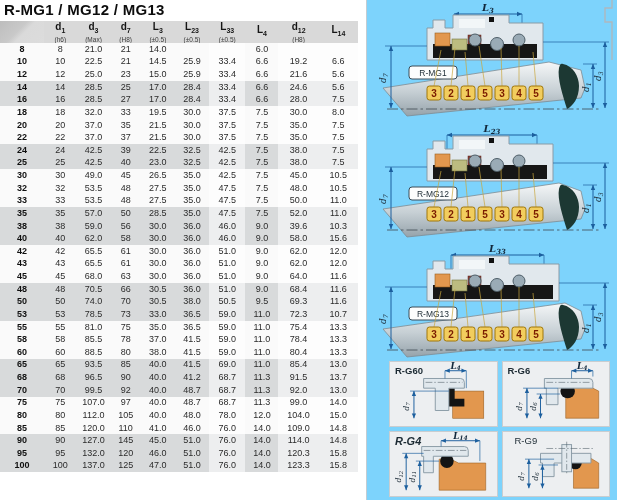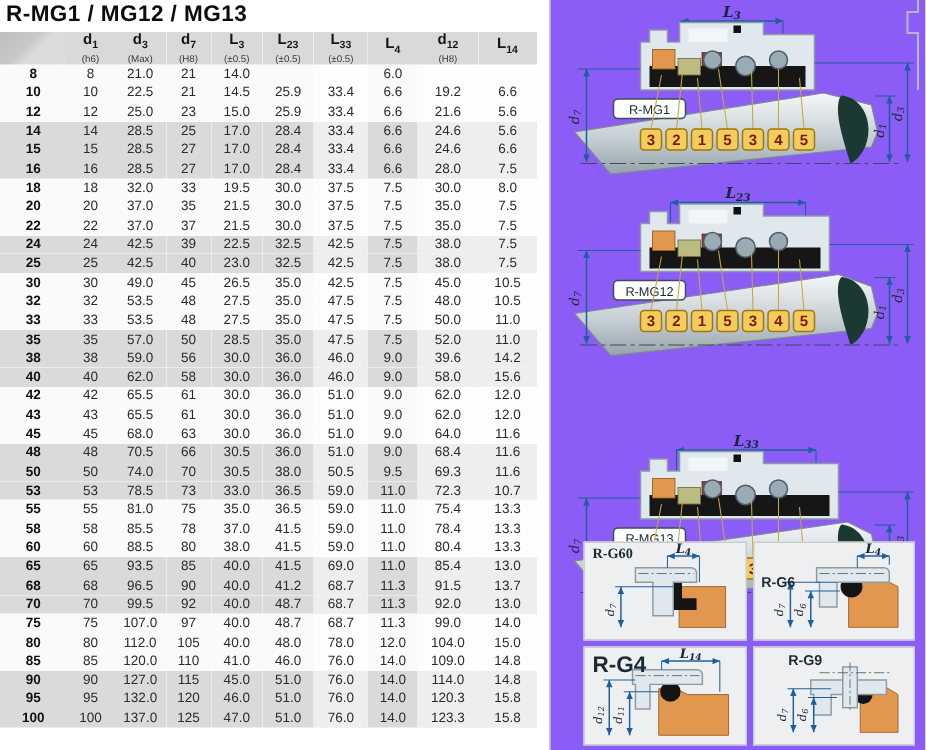--- a/index.html
+++ b/index.html
@@ -26,23 +26,23 @@
   th .main{font-size:10px;font-weight:bold;color:#151515;line-height:10px;}
   th .main sub{font-size:7px;}
   th .note{font-size:6.5px;font-weight:normal;color:#3c3c3c;line-height:7px;}
   tbody tr{height:12.64px;}
   tbody td{font-size:9px;color:#2b2b2b;line-height:1;}
   tbody td:first-child{font-weight:bold;color:#101010;}
   tr.band0{background:#fafafa;}
   tr.band1{background:#d8dadb;}
   td.hl{background:rgba(255,255,255,0.55);}
   
-  .right-panel{position:absolute;left:367px;top:0;width:250px;height:500px;background:#8b5cf6;}
+  .right-panel{position:absolute;left:367px;top:0;width:250px;height:500px;background:#7dd3fc;}
   .mg{position:absolute;left:0;width:249px;height:120px;}
-  #mg0{top:2px;}  #mg1{top:123px;}  #mg2{top:243px;margin-top:45px;}
+  #mg0{top:2px;}  #mg1{top:123px;}  #mg2{top:243px;}
   .seat-grid{
     position:absolute;left:22px;top:361px;width:221px;height:136px;
     display:grid;grid-template-columns:1fr 1fr;grid-template-rows:1fr 1fr;gap:4px;
   }
   .seat-panel{background:#edeff1;border:1px solid #c9cdd0;position:relative;}
   .seat-panel svg{position:absolute;left:0;top:0;}
   .corner-dec{position:absolute;right:0;top:0;}
 </style>
 </head>
 <body>
@@ -134,32 +134,20 @@
           <td>28.5</td>
           <td>25</td>
           <td>17.0</td>
           <td>28.4</td>
           <td class="hl">33.4</td>
           <td>6.6</td>
           <td class="hl">24.6</td>
           <td class="hl">5.6</td>
         </tr>
         <tr class="band1">
-          <td>15</td>
-          <td>15</td>
-          <td>28.5</td>
-          <td>27</td>
-          <td>17.0</td>
-          <td>28.4</td>
-          <td class="hl">33.4</td>
-          <td>6.6</td>
-          <td class="hl">24.6</td>
-          <td class="hl">6.6</td>
-        </tr>
-        <tr class="band1">
           <td>16</td>
           <td>16</td>
           <td>28.5</td>
           <td>27</td>
           <td>17.0</td>
           <td>28.4</td>
           <td class="hl">33.4</td>
           <td>6.6</td>
           <td class="hl">28.0</td>
           <td class="hl">7.5</td>
@@ -275,21 +263,21 @@
         <tr class="band1">
           <td>38</td>
           <td>38</td>
           <td>59.0</td>
           <td>56</td>
           <td>30.0</td>
           <td>36.0</td>
           <td class="hl">46.0</td>
           <td>9.0</td>
           <td class="hl">39.6</td>
-          <td class="hl">14.2</td>
+          <td class="hl">10.3</td>
         </tr>
         <tr class="band1">
           <td>40</td>
           <td>40</td>
           <td>62.0</td>
           <td>58</td>
           <td>30.0</td>
           <td>36.0</td>
           <td class="hl">46.0</td>
           <td>9.0</td>
@@ -473,21 +461,21 @@
           <td>46.0</td>
           <td class="hl">76.0</td>
           <td>14.0</td>
           <td class="hl">109.0</td>
           <td class="hl">14.8</td>
         </tr>
         <tr class="band1">
           <td>90</td>
           <td>90</td>
           <td>127.0</td>
-          <td>115</td>
+          <td>145</td>
           <td>45.0</td>
           <td>51.0</td>
           <td class="hl">76.0</td>
           <td>14.0</td>
           <td class="hl">114.0</td>
           <td class="hl">14.8</td>
         </tr>
         <tr class="band1">
           <td>95</td>
           <td>95</td>
@@ -728,21 +716,21 @@
           <line x1="56" y1="9" x2="78" y2="9" stroke="#1c5f9e" stroke-width="1"></line>
           <polygon points="56,9 61,6.8 61,11.2" fill="#1c5f9e"></polygon>
           <polygon points="78,9 73,6.8 73,11.2" fill="#1c5f9e"></polygon>
           <line x1="20" y1="30" x2="60" y2="30" stroke="#1c5f9e" stroke-width="0.7"></line>
           <line x1="24" y1="30" x2="24" y2="58" stroke="#1c5f9e" stroke-width="1"></line>
           <polygon points="24,30 21.8,35 26.2,35" fill="#1c5f9e"></polygon>
           <polygon points="24,58 21.8,53 26.2,53" fill="#1c5f9e"></polygon>
           <text x="67" y="7" font-family="DejaVu Serif, serif" font-style="italic" font-weight="bold" font-size="9" fill="#12283c" text-anchor="middle">L<tspan font-size="6.3" dy="1.6">4</tspan></text>
           <text x="19" y="46" transform="rotate(-90 19 46)" font-family="DejaVu Serif, serif" font-style="italic" font-size="8" fill="#1a2a36" text-anchor="middle">d<tspan font-size="5.6" dy="1.4">7</tspan></text>
         </svg>
-        <div style="position: absolute; left: 5px; top: 3px; font-size: 9.5px; font-weight: bold; color: rgb(28, 42, 51); font-family: Liberation Serif, serif;">R-G60</div>
+        <div style="position: absolute; left: 5px; top: 3px; font-size: 9.5px; font-weight: bold; color: rgb(28, 42, 51);">R-G60</div>
       </div>
       <div class="seat-panel">
         <svg width="108" height="64" viewBox="0 0 110 66">
           <polygon points="64,24 86,24 98,30 98,58 64,58" fill="#e2974e" stroke="#9a5f1f" stroke-width="0.6"></polygon>
           <circle cx="66" cy="30" r="7.5" fill="#141414"></circle>
           <path d="M42,17 L88,17 Q92,17 92,21 L92,27 L56,27 L56,44 L44,44 L44,27 L42,27 Z" fill="#e1e8ed" stroke="#8a9ba6"></path>
           <line x1="44" y1="21" x2="90" y2="21" stroke="#55636b" stroke-width="0.6" stroke-dasharray="7 2 1.5 2"></line>
           <line x1="70" y1="9" x2="70" y2="17" stroke="#1c5f9e" stroke-width="0.7"></line>
           <line x1="92" y1="9" x2="92" y2="15" stroke="#1c5f9e" stroke-width="0.7"></line>
           <line x1="70" y1="9" x2="92" y2="9" stroke="#1c5f9e" stroke-width="1"></line>
@@ -753,21 +741,21 @@
           <polygon points="24,27 21.8,32 26.2,32" fill="#1c5f9e"></polygon>
           <polygon points="24,58 21.8,53 26.2,53" fill="#1c5f9e"></polygon>
           <line x1="34" y1="33" x2="58" y2="33" stroke="#1c5f9e" stroke-width="0.7"></line>
           <line x1="38" y1="33" x2="38" y2="58" stroke="#1c5f9e" stroke-width="1"></line>
           <polygon points="38,33 35.8,38 40.2,38" fill="#1c5f9e"></polygon>
           <polygon points="38,58 35.8,53 40.2,53" fill="#1c5f9e"></polygon>
           <text x="81" y="7" font-family="DejaVu Serif, serif" font-style="italic" font-weight="bold" font-size="9" fill="#12283c" text-anchor="middle">L<tspan font-size="6.3" dy="1.6">4</tspan></text>
           <text x="19" y="46" transform="rotate(-90 19 46)" font-family="DejaVu Serif, serif" font-style="italic" font-size="8" fill="#1a2a36" text-anchor="middle">d<tspan font-size="5.6" dy="1.4">7</tspan></text>
           <text x="33" y="46" transform="rotate(-90 33 46)" font-family="DejaVu Serif, serif" font-style="italic" font-size="8" fill="#1a2a36" text-anchor="middle">d<tspan font-size="5.6" dy="1.4">6</tspan></text>
         </svg>
-        <div style="position: absolute; left: 5px; top: 21px; font-size: 9.5px; font-weight: bold; color: rgb(28, 42, 51); text-align: center;">R-G6</div>
+        <div style="position: absolute; left: 5px; top: 3px; font-size: 9.5px; font-weight: bold; color: rgb(28, 42, 51); text-align: center;">R-G6</div>
       </div>
       <div class="seat-panel">
         <svg width="108" height="64" viewBox="0 0 110 66">
           <polygon points="50,28 62,28 70,32 98,32 98,60 50,60" fill="#e2974e" stroke="#9a5f1f" stroke-width="0.6"></polygon>
           <circle cx="58" cy="30" r="7" fill="#141414"></circle>
           <path d="M32,15 L76,15 Q80,15 80,19 L80,25 L44,25 L44,42 L34,42 L34,25 L32,25 Z" fill="#e1e8ed" stroke="#8a9ba6"></path>
           <line x1="34" y1="19" x2="78" y2="19" stroke="#55636b" stroke-width="0.6" stroke-dasharray="7 2 1.5 2"></line>
           <line x1="52" y1="9" x2="52" y2="15" stroke="#1c5f9e" stroke-width="0.7"></line>
           <line x1="92" y1="9" x2="92" y2="30" stroke="#1c5f9e" stroke-width="0.7"></line>
           <line x1="52" y1="9" x2="92" y2="9" stroke="#1c5f9e" stroke-width="1"></line>
@@ -778,40 +766,40 @@
           <polygon points="16,22 13.8,27 18.2,27" fill="#1c5f9e"></polygon>
           <polygon points="16,60 13.8,55 18.2,55" fill="#1c5f9e"></polygon>
           <line x1="26" y1="30" x2="50" y2="30" stroke="#1c5f9e" stroke-width="0.7"></line>
           <line x1="30" y1="30" x2="30" y2="60" stroke="#1c5f9e" stroke-width="1"></line>
           <polygon points="30,30 27.8,35 32.2,35" fill="#1c5f9e"></polygon>
           <polygon points="30,60 27.8,55 32.2,55" fill="#1c5f9e"></polygon>
           <text x="72" y="7" font-family="DejaVu Serif, serif" font-style="italic" font-weight="bold" font-size="9" fill="#12283c" text-anchor="middle">L<tspan font-size="6.3" dy="1.6">14</tspan></text>
           <text x="11" y="46" transform="rotate(-90 11 46)" font-family="DejaVu Serif, serif" font-style="italic" font-size="8" fill="#1a2a36" text-anchor="middle">d<tspan font-size="5.6" dy="1.4">12</tspan></text>
           <text x="25" y="46" transform="rotate(-90 25 46)" font-family="DejaVu Serif, serif" font-style="italic" font-size="8" fill="#1a2a36" text-anchor="middle">d<tspan font-size="5.6" dy="1.4">11</tspan></text>
         </svg>
-        <div style="position: absolute; left: 5px; top: 3px; font-size: 15px; font-weight: bold; color: rgb(28, 42, 51);">R-G4</div>
+        <div style="position: absolute; left: 5px; top: 3px; font-size: 11px; font-weight: bold; color: rgb(28, 42, 51); font-style: italic;">R-G4</div>
       </div>
       <div class="seat-panel">
         <svg width="108" height="64" viewBox="0 0 110 66">
           <polygon points="72,26 88,26 98,32 98,58 72,58" fill="#e2974e" stroke="#9a5f1f" stroke-width="0.6"></polygon>
           <circle cx="74" cy="32" r="6.5" fill="#141414"></circle>
           <path d="M38,22 L90,22 L90,32 L52,32 L52,46 L40,46 L40,32 L38,32 Z" fill="#e1e8ed" stroke="#8a9ba6"></path>
           <rect x="60" y="13" width="10" height="28" fill="#e1e8ed" stroke="#8a9ba6"></rect>
           <line x1="65" y1="10" x2="65" y2="44" stroke="#55636b" stroke-width="0.6" stroke-dasharray="6 2 1.5 2"></line>
           <line x1="44" y1="17" x2="92" y2="17" stroke="#55636b" stroke-width="0.6" stroke-dasharray="7 2 1.5 2"></line>
           <line x1="22" y1="28" x2="52" y2="28" stroke="#1c5f9e" stroke-width="0.7"></line>
           <line x1="26" y1="28" x2="26" y2="58" stroke="#1c5f9e" stroke-width="1"></line>
           <polygon points="26,28 23.8,33 28.2,33" fill="#1c5f9e"></polygon>
           <polygon points="26,58 23.8,53 28.2,53" fill="#1c5f9e"></polygon>
           <line x1="36" y1="34" x2="56" y2="34" stroke="#1c5f9e" stroke-width="0.7"></line>
           <line x1="40" y1="34" x2="40" y2="58" stroke="#1c5f9e" stroke-width="1"></line>
           <polygon points="40,34 37.8,39 42.2,39" fill="#1c5f9e"></polygon>
           <polygon points="40,58 37.8,53 42.2,53" fill="#1c5f9e"></polygon>
           <text x="21" y="46" transform="rotate(-90 21 46)" font-family="DejaVu Serif, serif" font-style="italic" font-size="8" fill="#1a2a36" text-anchor="middle">d<tspan font-size="5.6" dy="1.4">7</tspan></text>
           <text x="35" y="46" transform="rotate(-90 35 46)" font-family="DejaVu Serif, serif" font-style="italic" font-size="8" fill="#1a2a36" text-anchor="middle">d<tspan font-size="5.6" dy="1.4">6</tspan></text>
         </svg>
-        <div style="position: absolute; left: 23px; top: 3px; font-size: 9.5px; font-weight: bold; color: rgb(28, 42, 51);">R-G9</div>
+        <div style="position: absolute; left: 12px; top: 3px; font-size: 9.5px; font-weight: normal; color: rgb(28, 42, 51);">R-G9</div>
       </div>
     </div>
   <svg class="corner-dec" width="18" height="60">
     <polyline points="13,0 13,8 6,8 6,22 13,22 13,60" fill="none" stroke="#aeb8be" stroke-width="1.4"></polyline>
   </svg>
 </div>
 
 </body></html>

